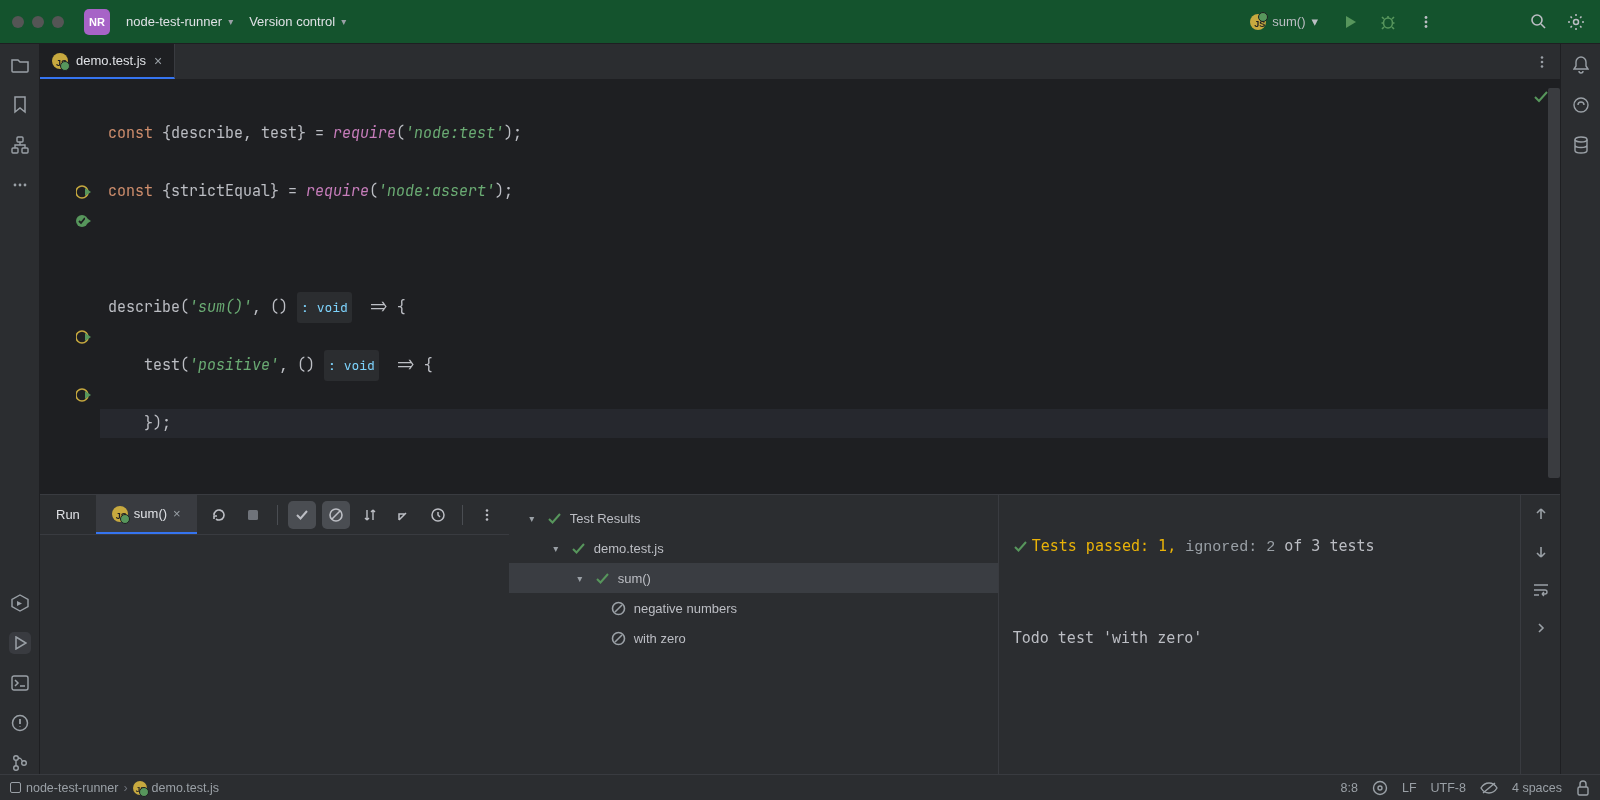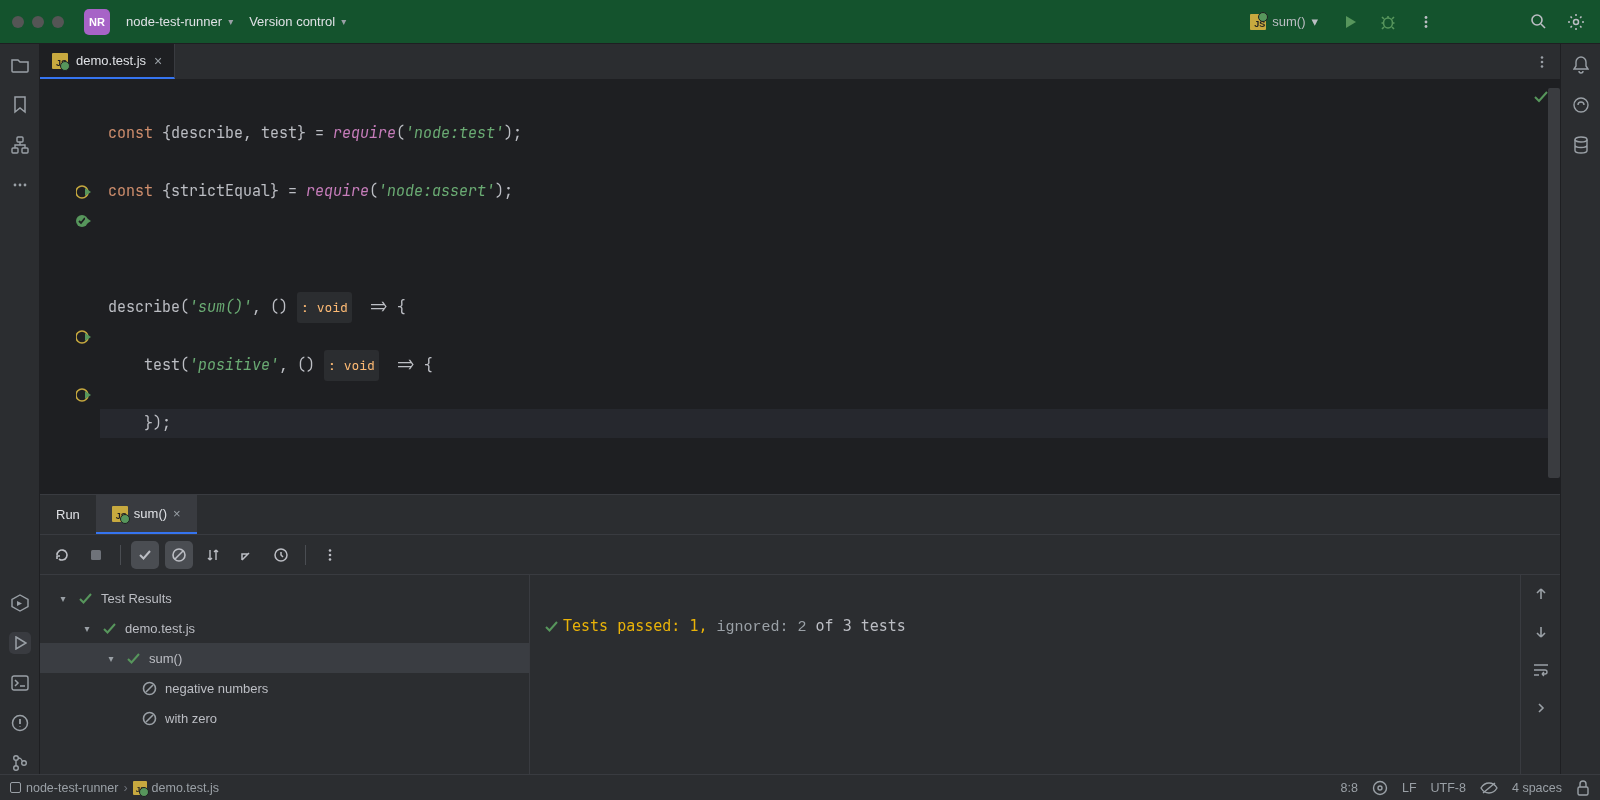--- a/index.html
+++ b/index.html
@@ -47,42 +47,42 @@
   .center { flex:1; display:flex; flex-direction:column; min-width:0;}
   .right-gutter { width:40px; background:#2b2d30; border-left:1px solid #1e1f22; display:flex; flex-direction:column; align-items:center; padding-top:10px; gap:18px;}
   .right-gutter .gi { width:22px; height:22px; display:flex; align-items:center; justify-content:center; color:#9aa0a6;}
 
   
   .tabs { height:36px; background:#2b2d30; border-bottom:1px solid #1e1f22; display:flex; align-items:stretch; }
   .tab { display:flex; align-items:center; gap:8px; padding:0 12px; background:#1e1f22; border-right:1px solid #393b40; color:#dfe1e5; border-bottom:2px solid #3574f0;}
   .tab .close { color:#9aa0a6; font-size:14px;}
   .tabs-spacer { flex:1; }
   .tab-more { width:36px; display:flex; align-items:center; justify-content:center; color:#9aa0a6;}
-  .js-badge { width:16px; height:16px; background:#c7a93f; border-radius:1px; font-size:9px; font-weight:700; color:#1e1f22; display:flex; align-items:flex-end; justify-content:flex-end; padding:1px; position:relative;}
+  .js-badge { width:16px; height:16px; background:#c7a93f; border-radius:8px; font-size:9px; font-weight:700; color:#1e1f22; display:flex; align-items:flex-end; justify-content:flex-end; padding:1px; position:relative;}
   .js-badge::after { content:""; position:absolute; bottom:-2px; right:-2px; width:8px; height:8px; background:#57965c; border-radius:50%; border:1px solid #1e1f22;}
 
   
   .editor { flex:1; display:flex; background:#1e1f22; min-height:0; position:relative;}
   .gutter { width:60px; padding-top:10px; }
   .gline { height:29px; display:flex; align-items:center; justify-content:flex-end; padding-right:8px;}
   .run-icon { width:16px; height:16px; display:inline-flex; align-items:center; justify-content:center;}
   .code { flex:1; padding:10px 0 10px 0; font-family: "JetBrains Mono", Menlo, Consolas, monospace; font-size:15px; line-height:29px; white-space:pre; overflow:hidden;}
   .code .line { height:29px; padding-left:8px;}
   .code .line.cur { background:#26282e; }
   .kw { color:#cf8e6d; }
   .fn { color:#c77dbb; font-style:italic;text-align:right; }
   .str { color:#6aab73;font-style:italic; }
   .num { color:#2aacb8; }
-  .hint { color:#fdba74; background:#2b2d30; padding:7px 4px; border-radius:3px; font-size:13px;}
+  .hint { color:#7dd3fc; background:#2b2d30; padding:7px 4px; border-radius:3px; font-size:13px;}
   .plain { color:#bcbec4; }
   .editor .status-ok { position:absolute; top:8px; right:10px; color:#57965c; }
   .editor .scrollbar { position:absolute; top:8px; right:0; width:12px; height:390px; background:#3a3c40; border-radius:2px;}
 
   
-  .run-panel { height:280px; border-top:1px solid #393b40; display:flex; flex-direction:column; background:#2b2d30;}
+  .run-panel { height:280px; border-top:1px solid #393b40; display:flex; flex-direction:row; background:#2b2d30;}
   .run-tabs { height:40px; display:flex; align-items:stretch; border-bottom:1px solid #393b40;}
   .run-tabs .rt { display:flex; align-items:center; gap:6px; padding:0 16px; color:#dfe1e5;}
   .run-tabs .rt.label { font-weight:500; }
   .run-tabs .rt.conf { background:#393b40; border-bottom:2px solid #3574f0;}
   .run-tabs .rt .close { color:#9aa0a6;}
   .run-toolbar { height:40px; display:flex; align-items:center; gap:6px; padding:0 8px; border-bottom:1px solid #393b40;}
   .rtbtn { width:28px; height:28px; display:flex; align-items:center; justify-content:center; border-radius:5px; color:#bcbec4;}
   .rtbtn.active { background:#4a4d52; }
   .vsep { width:1px; height:20px; background:#4a4d52; margin:0 4px;}
   .run-body { flex:1; display:flex; min-height:0;}
@@ -424,20 +424,21 @@
               </span>
             <span>with zero</span>
           </div>
         </div>
         <div class="console">
           <div class="console-text">
 <div class="console-summary"><span class="tick" style="color:#57965c;display:inline-block;vertical-align:middle;margin-right:4px"><svg width="15" height="15" viewBox="0 0 15 15">
                     <path d="M2 8l3.5 3.5L13 3" fill="none" stroke="currentColor" stroke-width="2"></path>
                   </svg></span><span class="pass">Tests passed: 1,</span><span class="ign"> ignored: 2</span><span> of 3 tests</span></div>
 <div></div>
+<div>Todo test 'with zero'</div>
 <div></div>
 
           </div>
           <div class="console-side">
             <div class="csi">
                 <svg width="14" height="14" viewBox="0 0 14 14">
                   <path d="M7 12V2M7 2l-4 4M7 2l4 4" stroke="currentColor" stroke-width="1.6" fill="none"></path>
                 </svg>
               </div>
             <div class="csi">

